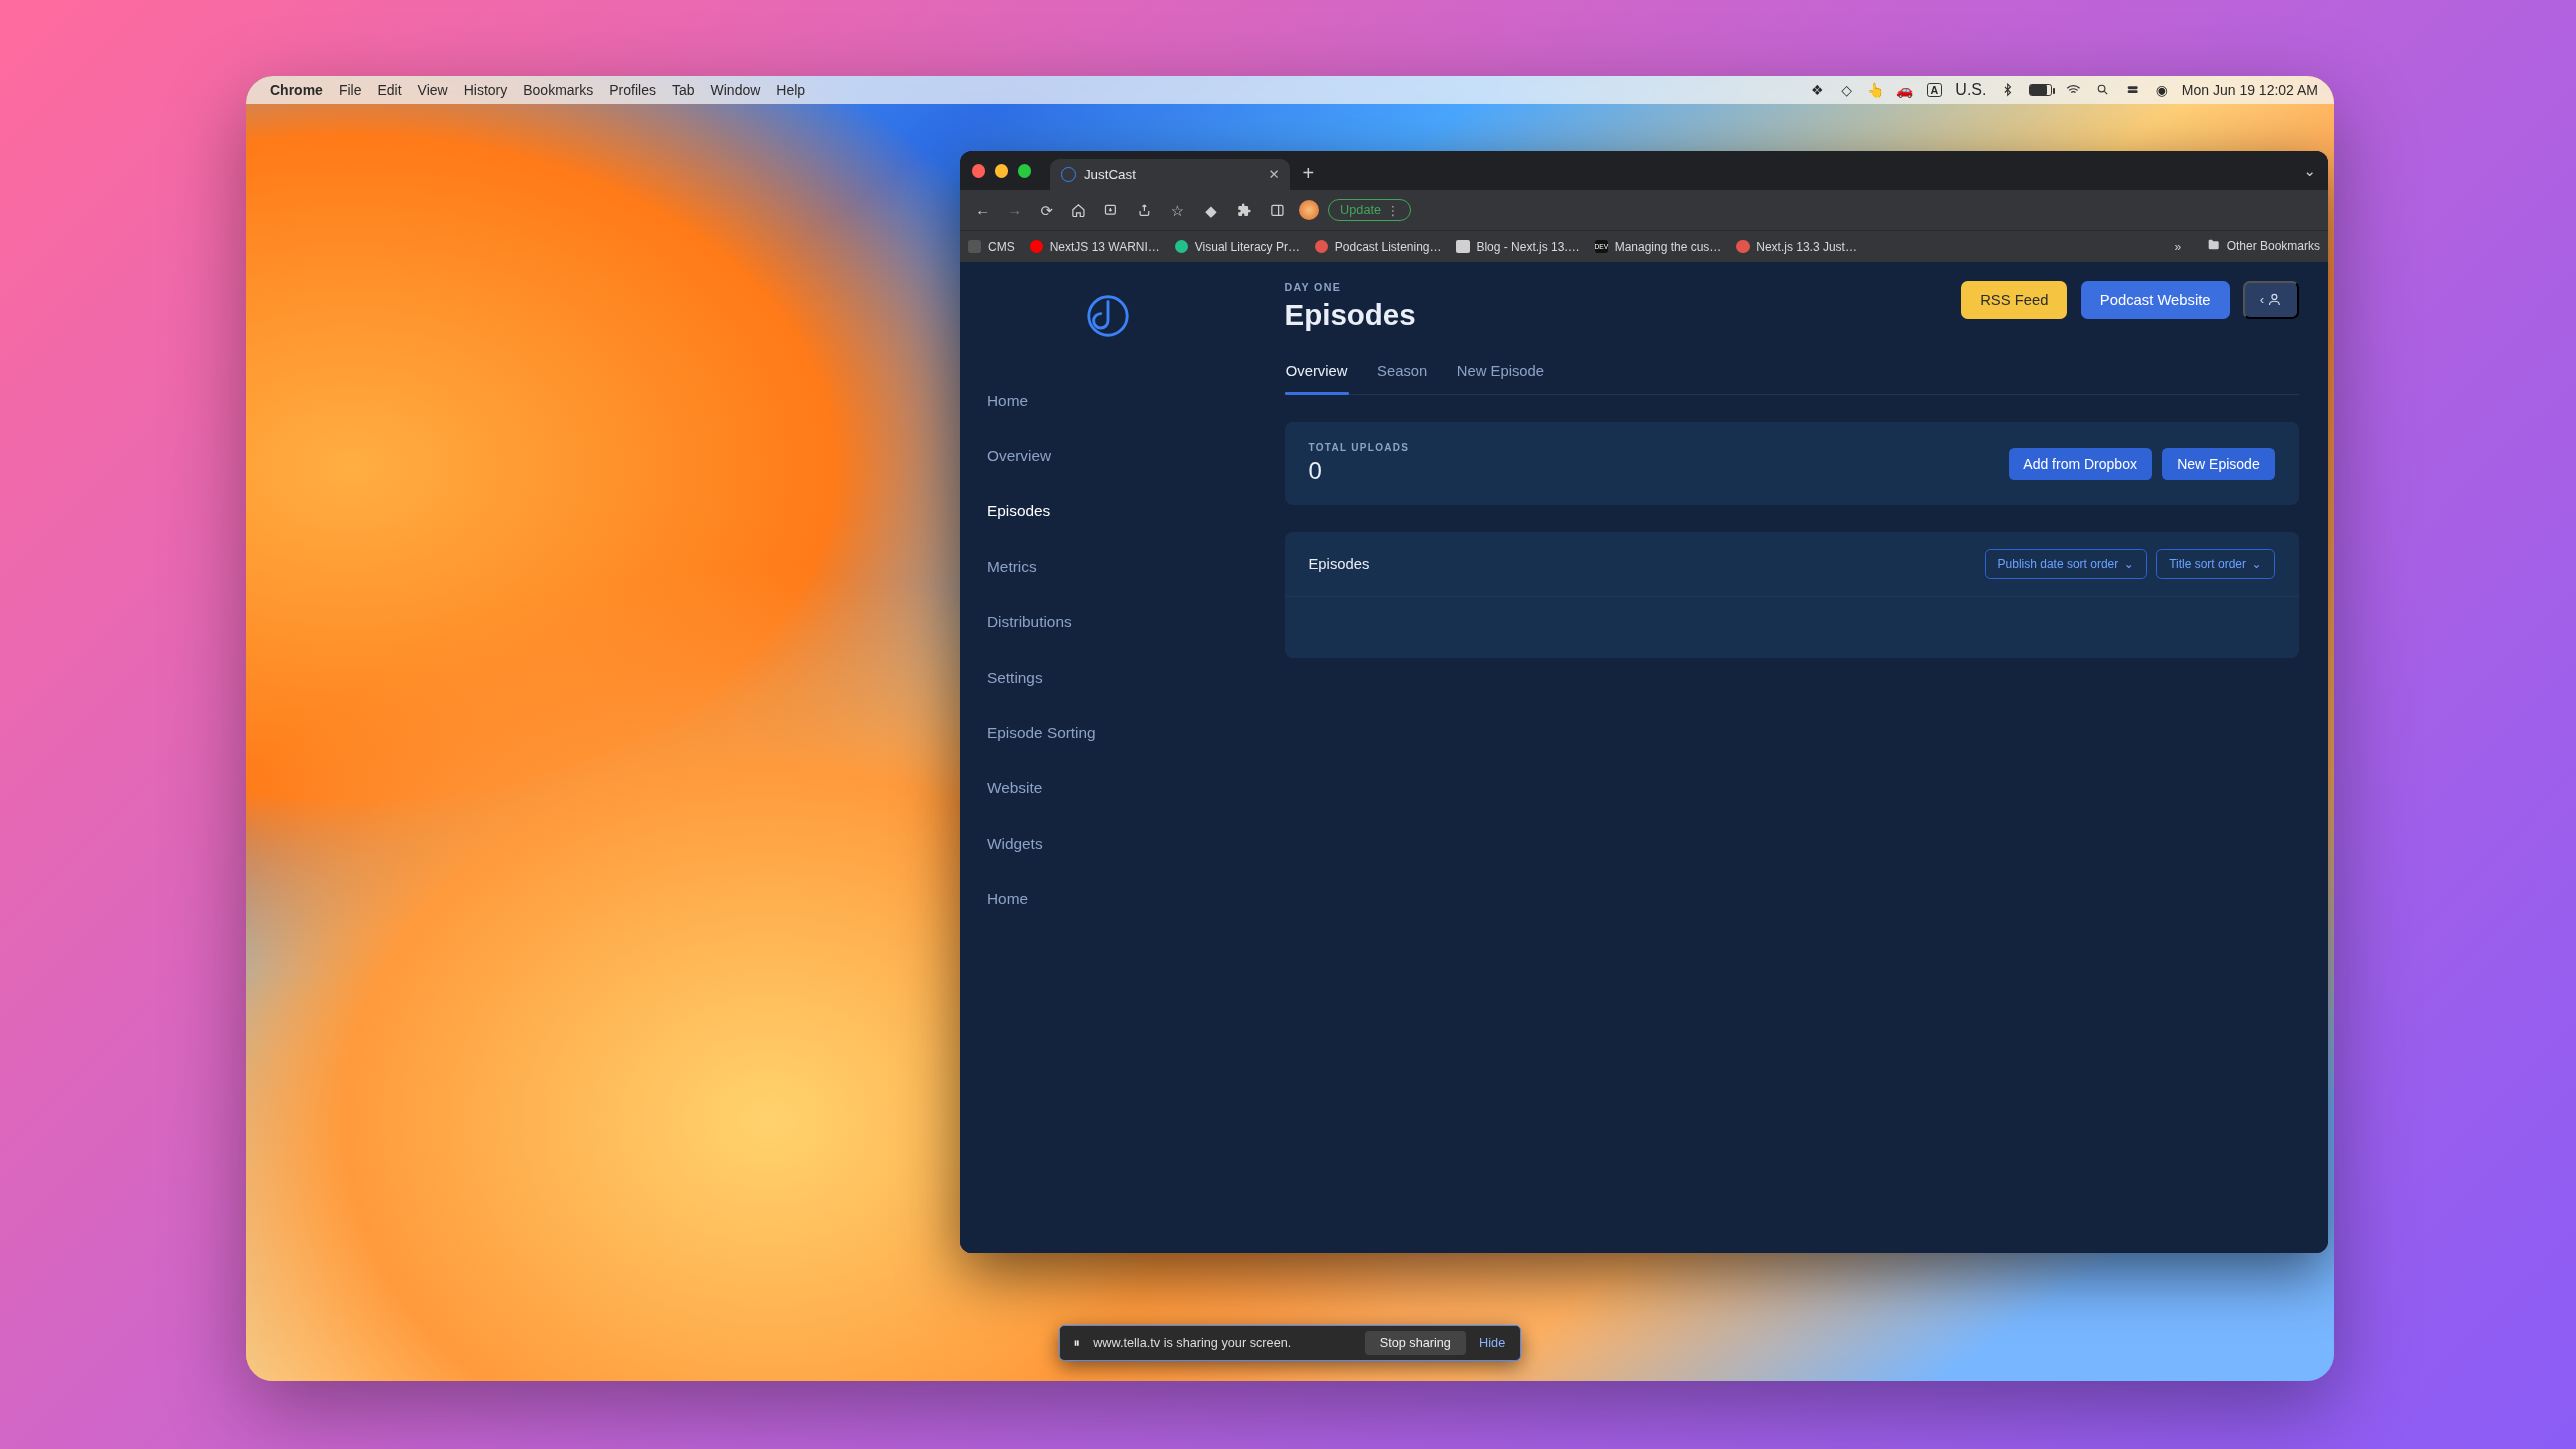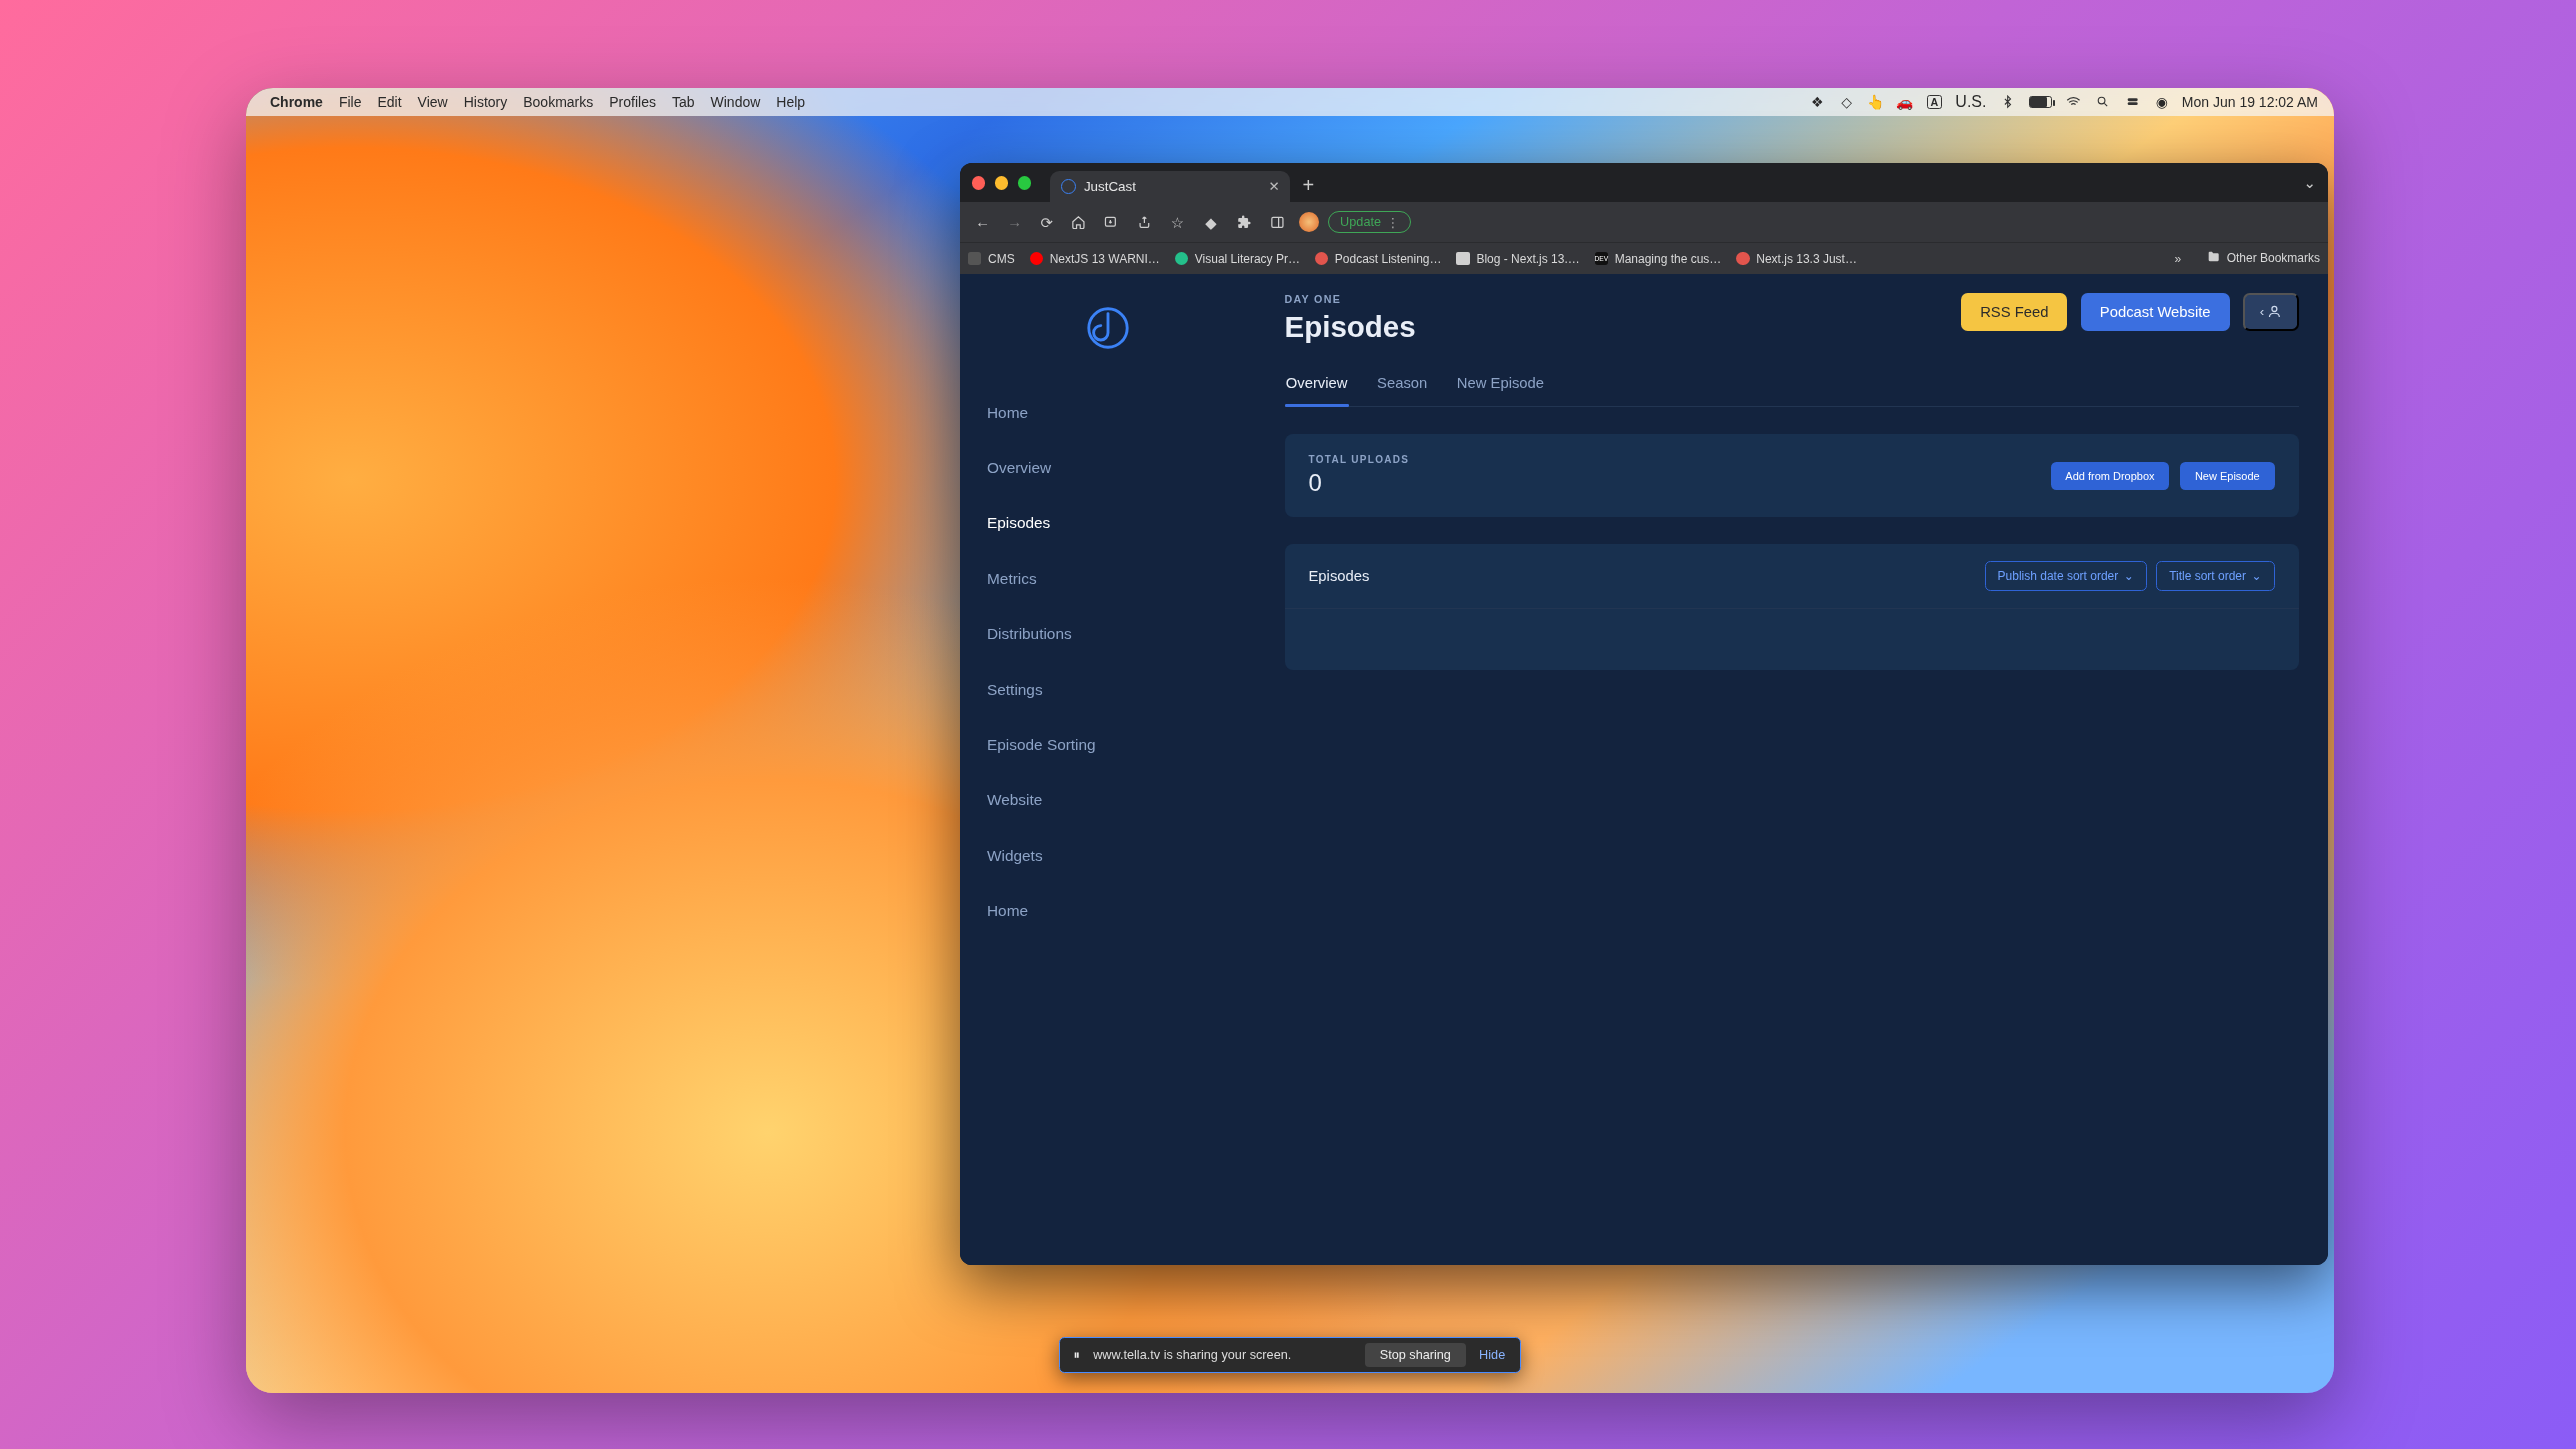--- a/index.html
+++ b/index.html
@@ -1,21 +1,21 @@
 <!DOCTYPE html>
 <html style="font-size:10.7px"><head>
 <meta charset="utf-8">
 <style>
 * { margin: 0; padding: 0; box-sizing: border-box; font-family: -apple-system, BlinkMacSystemFont, "Segoe UI", Helvetica, Arial, sans-serif; }
 html, body { width: 2576px; height: 1449px; }
 body { background: linear-gradient(135deg, #ff6b9d 0%, #c164d6 50%, #8b5cf6 100%); overflow: hidden; }
 
 .desktop-frame {
   position: absolute;
-  left: 246px; top: 88px;
+  left: 246px; top: 76px;
   width: 2088px; height: 1305px;
   border-radius: 27px;
   overflow: hidden;
   box-shadow: 0 27px 81px rgba(0,0,0,0.35);
 }
 
 .mac-wallpaper {
   position: absolute; inset: 0;
   background:
     radial-gradient(1208px 1006px at 25% 80%, #ffd36e 0%, #ff9a3c 35%, rgba(255,154,60,0) 55%),
@@ -134,21 +134,21 @@
 .tab.active { color:#e9eef7; }
 .tab.active::after { content:""; position:absolute; left:0; right:0; bottom:-0.7px; height:2.7px; background:#3b6fe0; border-radius:1.3px; }
 
 .card {
   background:#18304f; border-radius:8px; padding: 20px 24px; margin-top: 27px;
 }
 .uploads-card { display:flex; align-items:center; }
 .uploads-meta .label { font-size:10px; letter-spacing:1.3px; color:#8da3c6; font-weight:600; }
 .uploads-meta .count { font-size:24px; color:#e9eef7; margin-top:4px; }
 .uploads-actions { margin-left:auto; display:flex; gap:10.7px; }
-.btn-sm { border:none; border-radius:5.4px; padding:8px 14.8px; font-size:11px; cursor:pointer; }
+.btn-sm { border:none; border-radius:5.4px; padding:8px 14.8px; font-size:14px; cursor:pointer; }
 .btn-sm.blue { background:#2f63d6; color:#fff; }
 
 .episodes-card { padding:0; }
 .episodes-card .hdr { display:flex; align-items:center; padding: 17.4px 24px; }
 .episodes-card .hdr .ttl { color:#e9eef7; font-size:14.8px; font-weight:500; }
 .sort-group { margin-left:auto; display:flex; gap:9.4px; }
 .sort-pill { border:1px solid #2f63d6; color:#6ea0ff; background:transparent; border-radius:5.4px; padding:6.7px 12px; font-size:12px; display:flex; align-items:flex-end; gap:5.4px; cursor:pointer; }
 .episodes-card .body { border-top:0.7px solid #223552; height:62px; }
 
 

